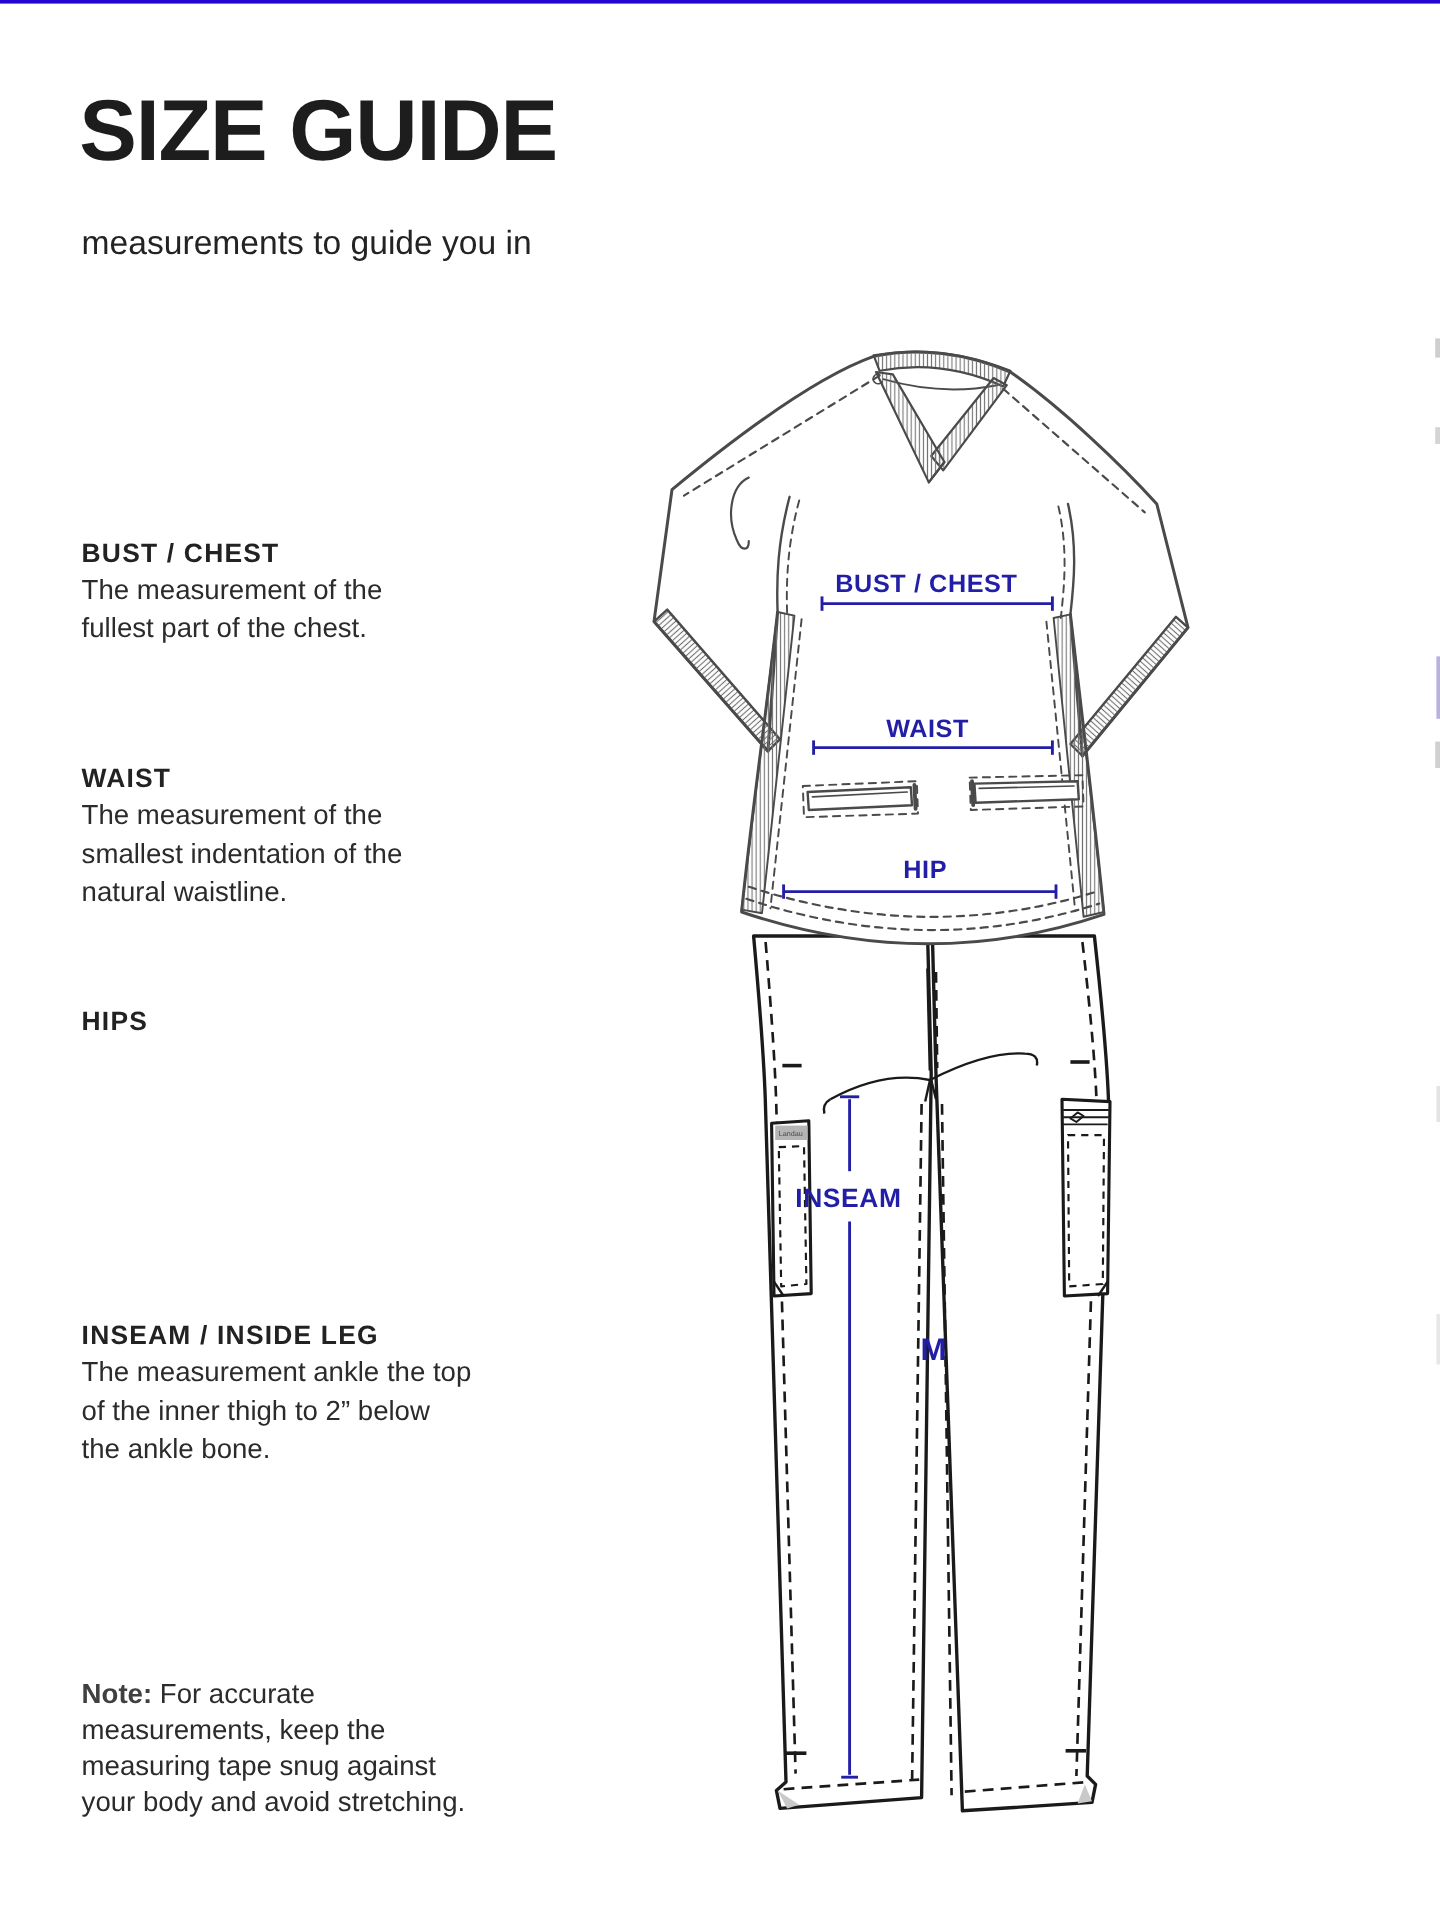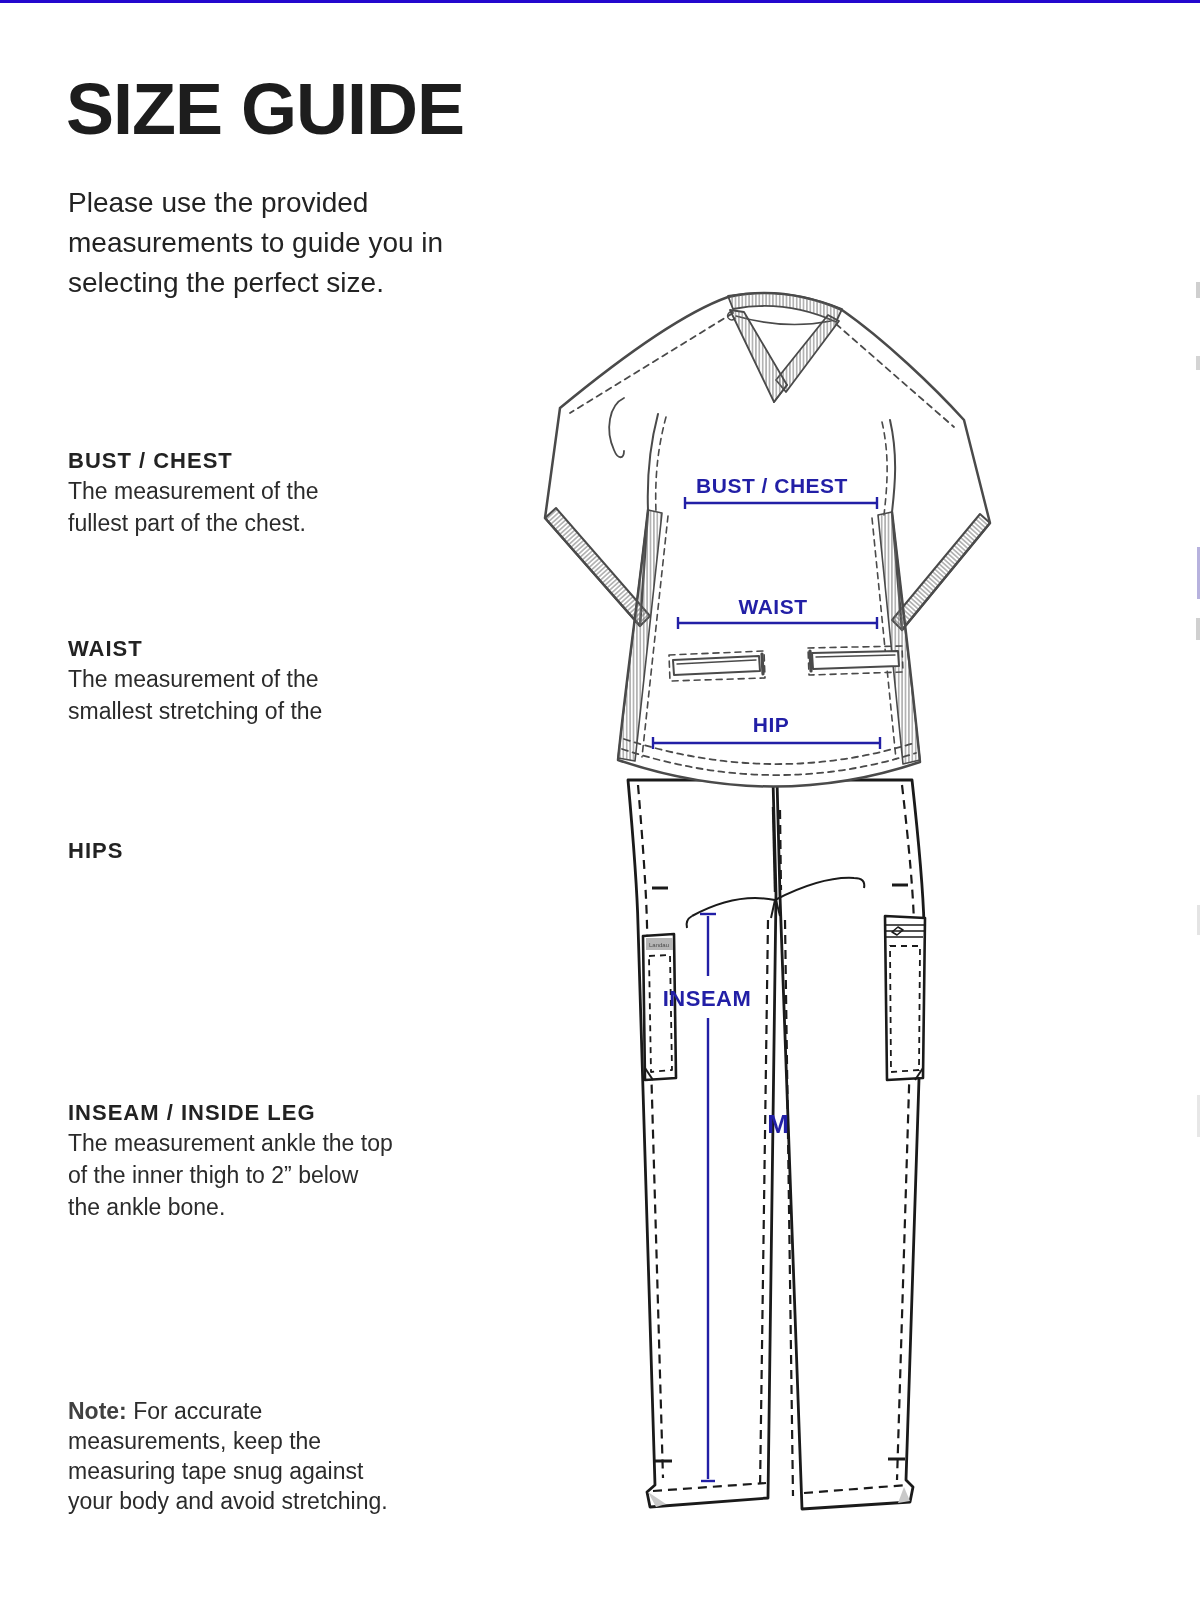--- a/index.html
+++ b/index.html
@@ -26,38 +26,37 @@
 </style>
 </head>
 <body>
 
 <div>
   <div class="top-border"></div>
 
   <h1 class="page-title">SIZE GUIDE</h1>
 
   <div class="intro">
-    <div>Please use the provided</div>
     <div>measurements to guide you in</div>
-    <div>selecting the perfect size.</div>
   </div>
 
   <div class="def-block" style="top:448px">
     <div class="def-term">BUST / CHEST</div>
     <div class="def-desc">
       <div>The measurement of the</div>
       <div>fullest part of the chest.</div>
     </div>
   </div>
 
   <div class="def-block" style="top:636px">
     <div class="def-term">WAIST</div>
     <div class="def-desc">
       <div>The measurement of the</div>
-      <div>smallest stretching of the</div>
+      <div>smallest indentation of the</div>
+      <div>natural waistline.</div>
     </div>
   </div>
 
   <div class="def-block" style="top:838px">
     <div class="def-term">HIPS</div>
   </div>
 
   <div class="def-block" style="top:1100px">
     <div class="def-term">INSEAM / INSIDE LEG</div>
     <div class="def-desc">

